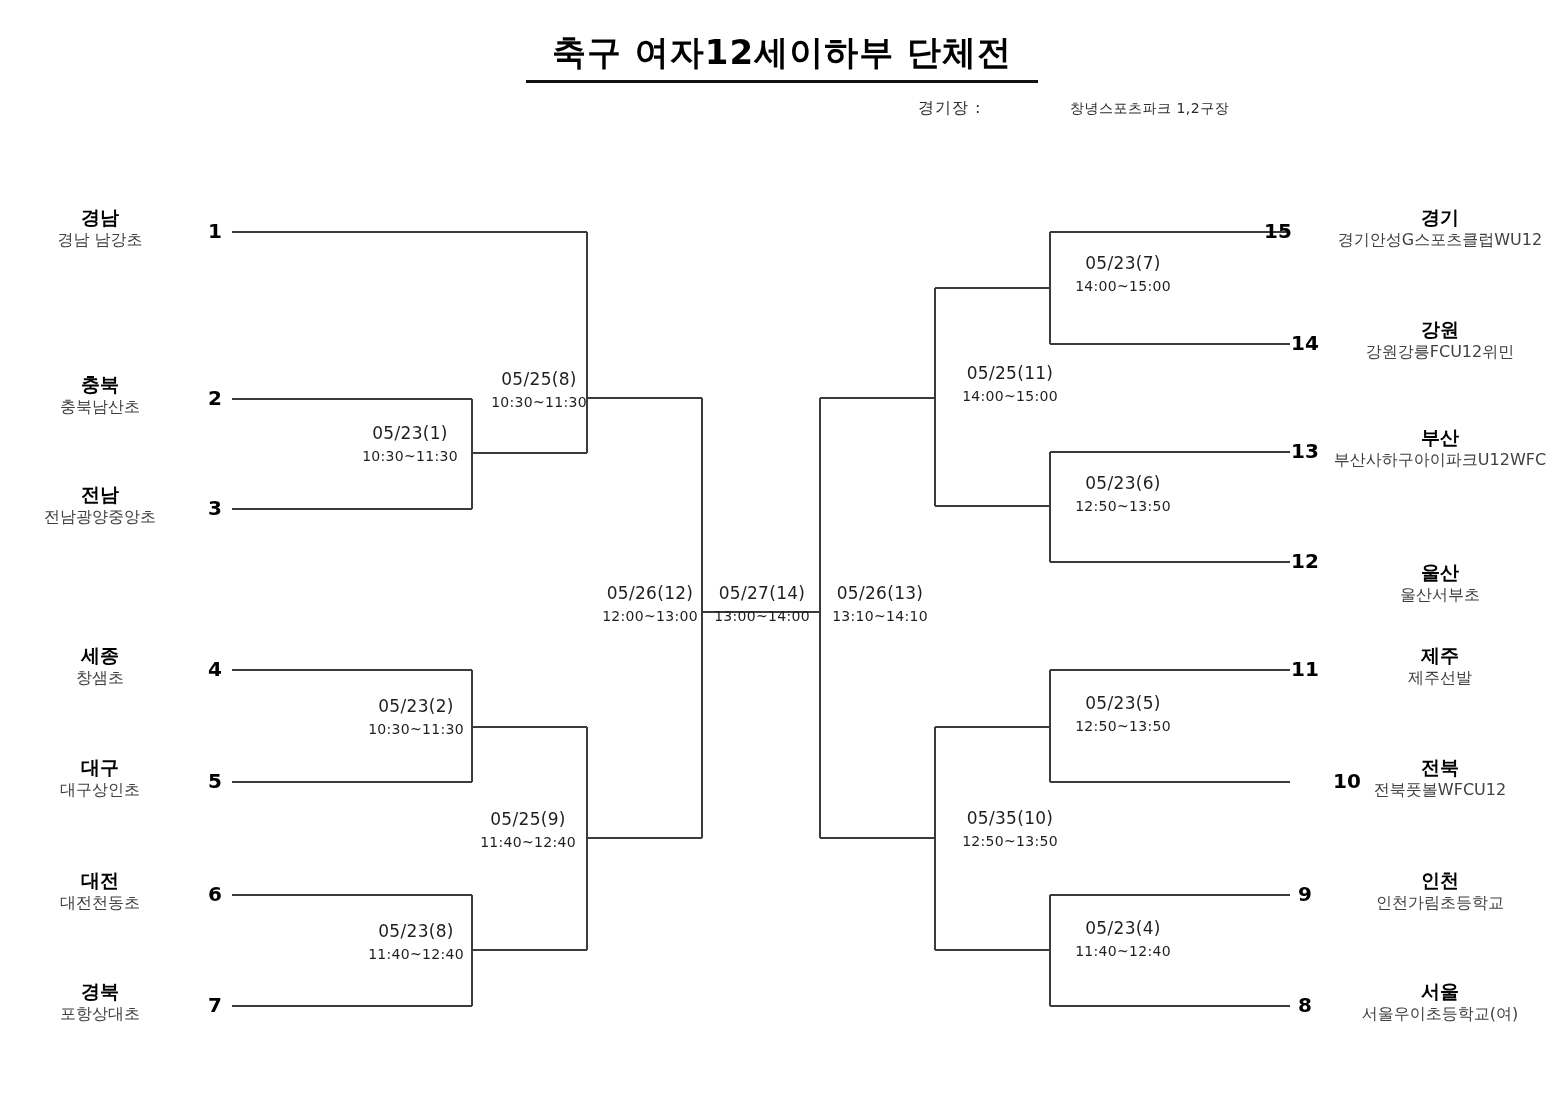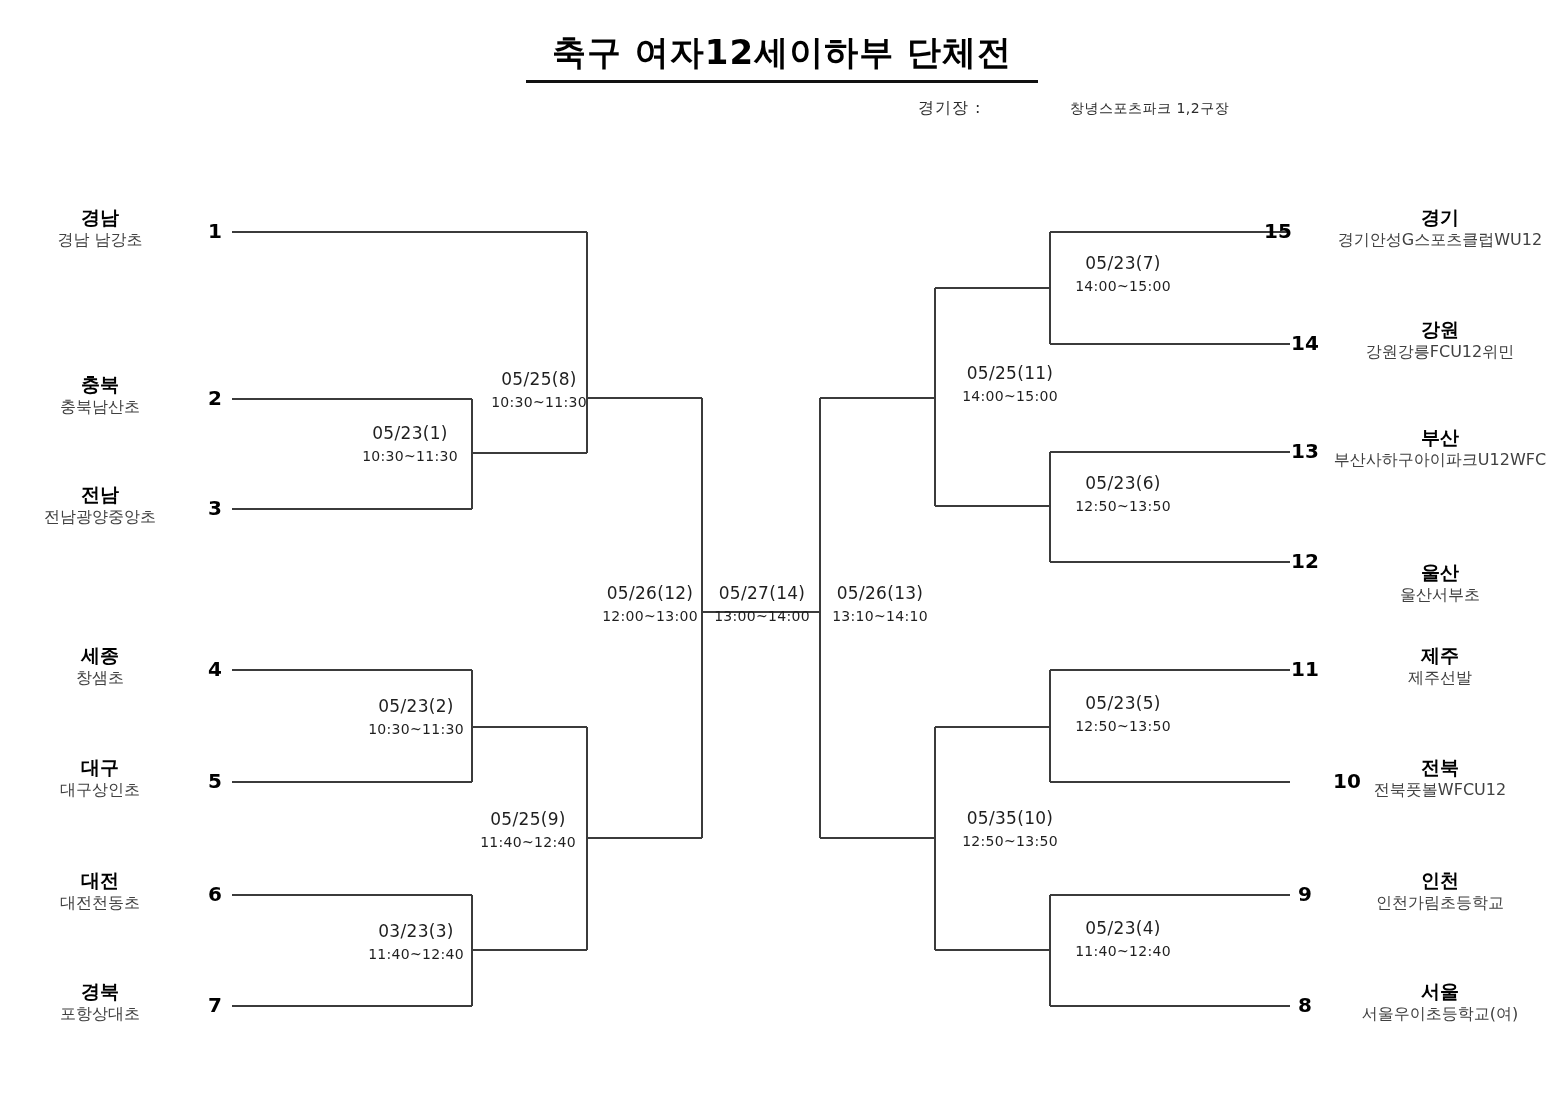--- a/index.html
+++ b/index.html
@@ -290,21 +290,21 @@
   <div class="mdate">05/25(8)</div>
   <div class="mtime">10:30~11:30</div>
 </div>
 
 <div class="match" style="left:336px; top:693px;">
   <div class="mdate">05/23(2)</div>
   <div class="mtime">10:30~11:30</div>
 </div>
 
 <div class="match" style="left:336px; top:918px;">
-  <div class="mdate">03/23(3)</div>
+  <div class="mdate">05/23(8)</div>
   <div class="mtime">11:40~12:40</div>
 </div>
 
 <div class="match" style="left:448px; top:806px;">
   <div class="mdate">05/25(9)</div>
   <div class="mtime">11:40~12:40</div>
 </div>
 
 <div class="match" style="left:570px; top:580px;">
   <div class="mdate">05/26(12)</div>

